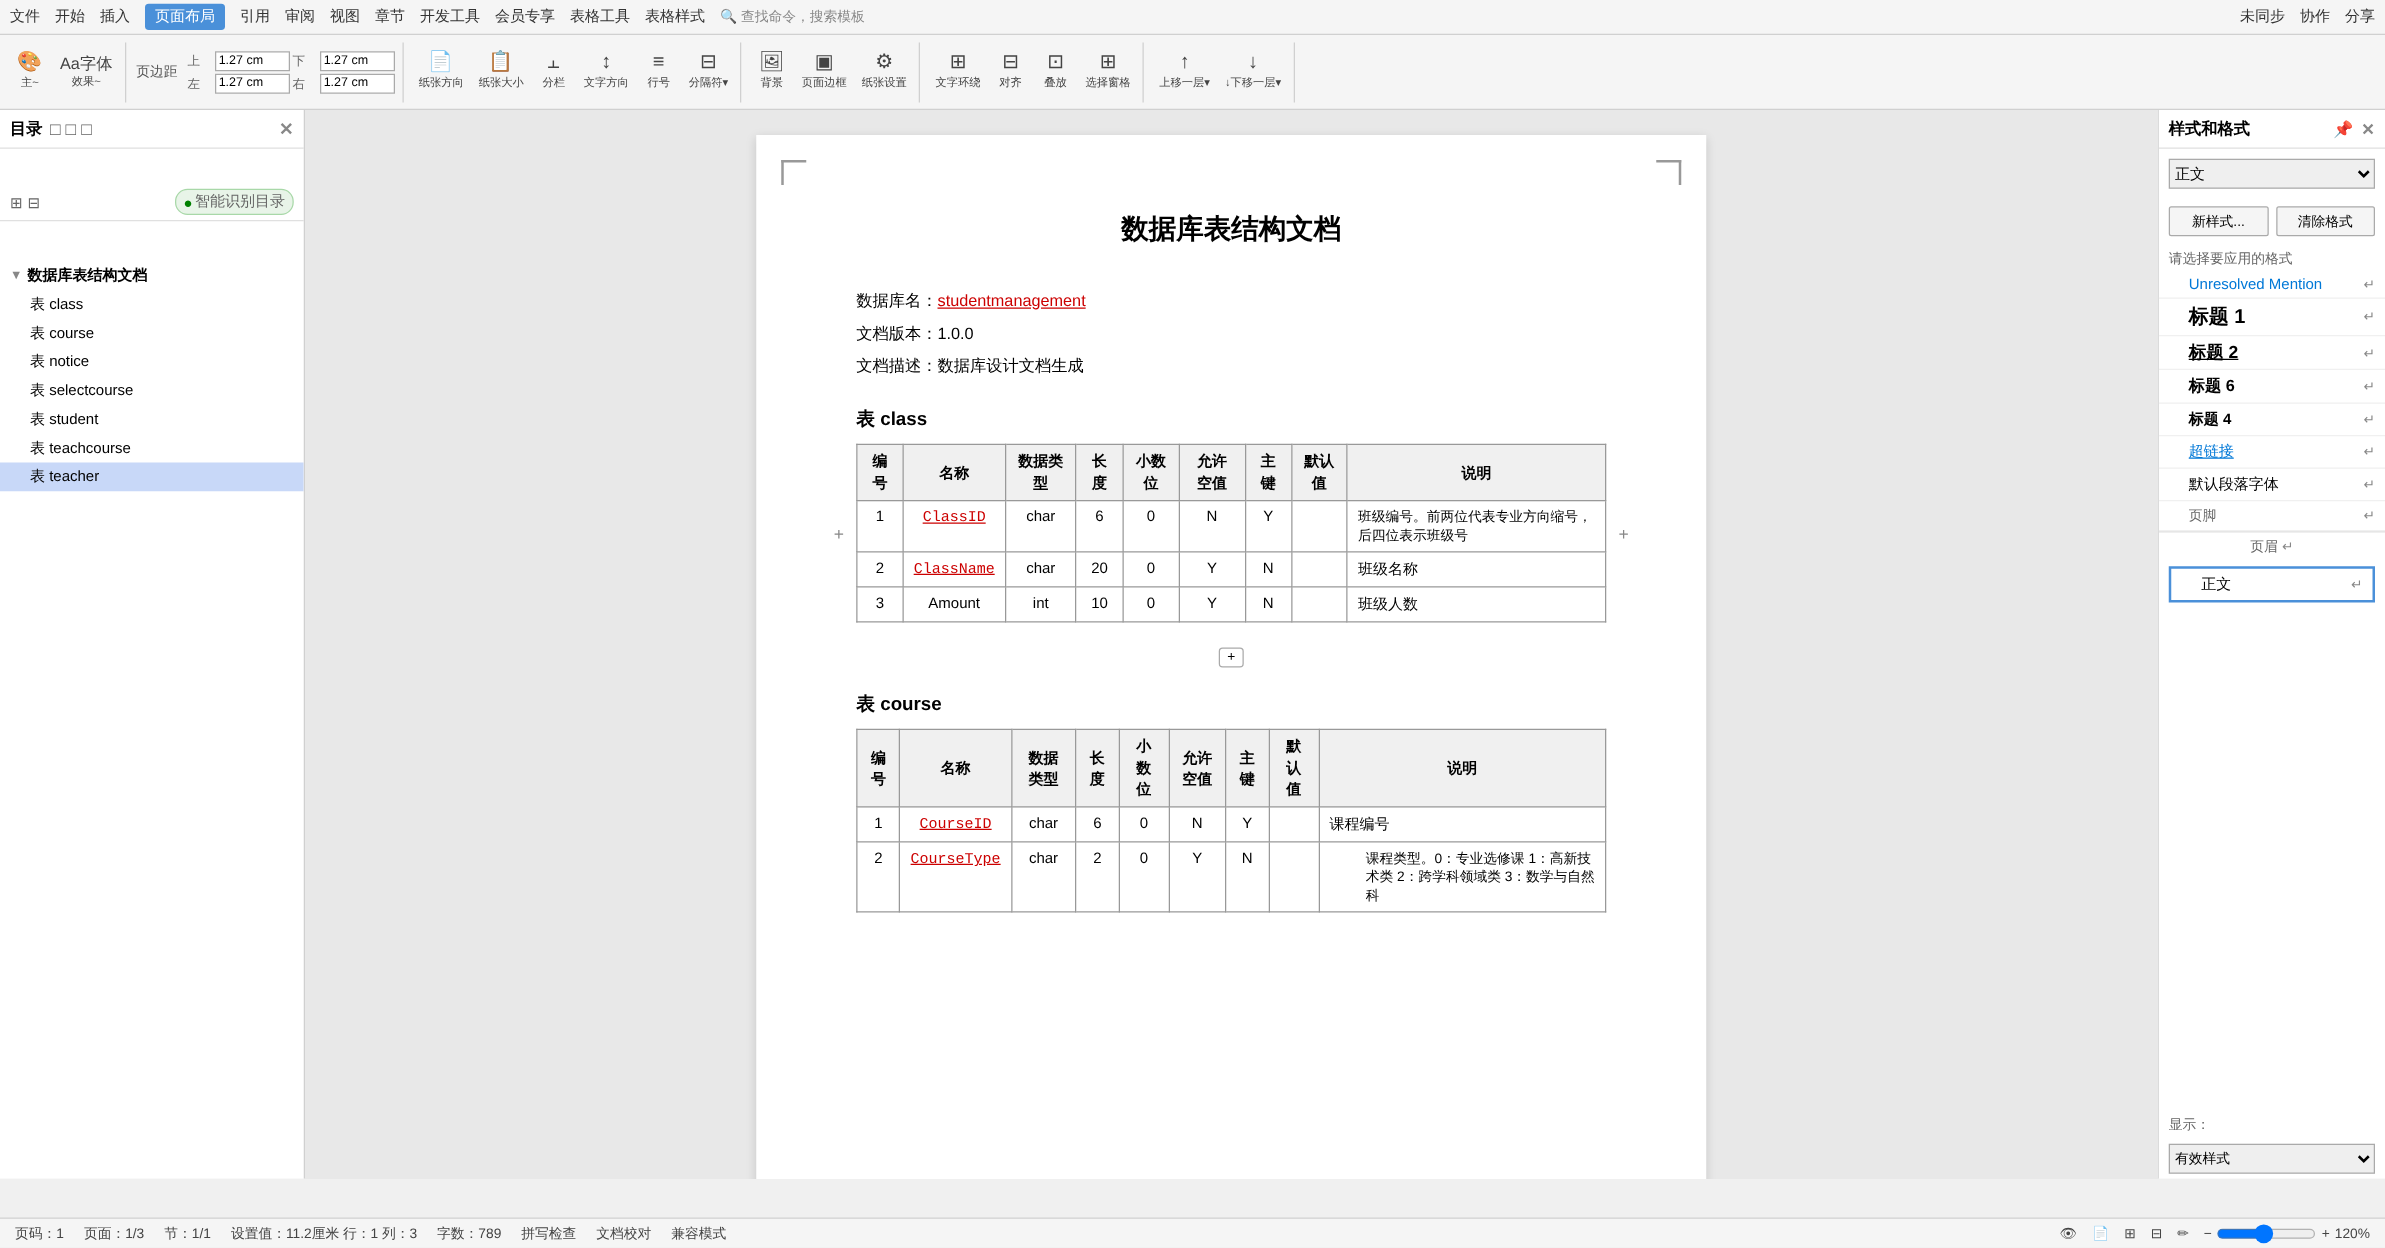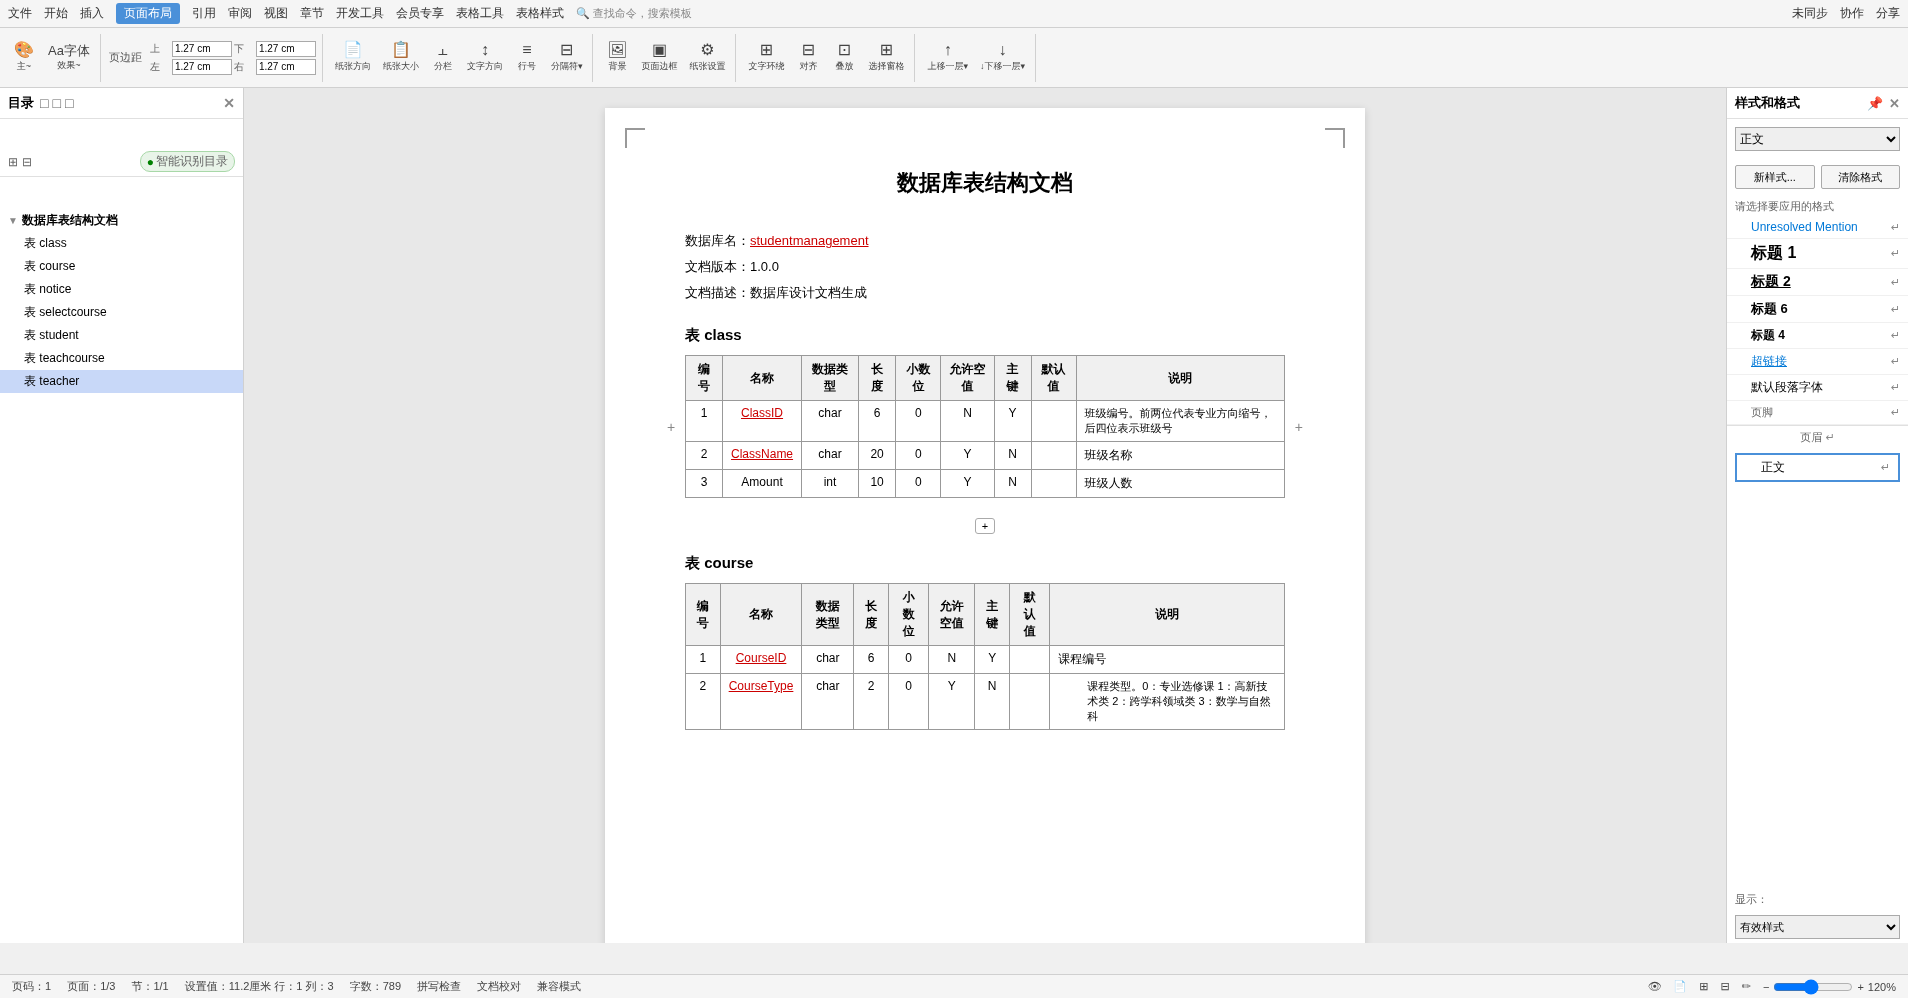--- a/index.html
+++ b/index.html
@@ -45,21 +45,21 @@
     .doc-area { flex: 1; overflow-y: auto; background: #e8e8e8; padding: 20px; display: flex; flex-direction: column; align-items: center; }
     .page { background: white; width: 760px; min-height: 900px; padding: 60px 80px; box-shadow: 0 2px 8px rgba(0,0,0,0.15); margin-bottom: 20px; position: relative; }
     .page-title { text-align: center; font-size: 22px; font-weight: bold; margin-bottom: 30px; font-family: 'SimHei', 'Microsoft YaHei', sans-serif; }
     .db-info { margin-bottom: 20px; font-size: 13px; line-height: 2; }
     .db-info .db-name { color: #cc0000; text-decoration: underline; }
     .section-title { font-size: 15px; font-weight: bold; margin: 20px 0 10px 0; }
     .data-table { width: 100%; border-collapse: collapse; font-size: 12px; margin-bottom: 20px; }
     .data-table th { background: #f0f0f0; border: 1px solid #999; padding: 5px 8px; text-align: center; font-weight: bold; }
     .data-table td { border: 1px solid #999; padding: 5px 8px; text-align: center; vertical-align: top; }
     .data-table td.left { text-align: left; }
-    .data-table td a { color: #cc0000; text-decoration: underline; }
+    .data-table td a { color: #cc0000; text-decoration: underline; font-family: Liberation Mono, monospace; }
     .table-add-row { display: flex; justify-content: center; margin-top: 4px; }
     .table-add-btn { background: none; border: 1px solid #aaa; border-radius: 3px; cursor: pointer; padding: 1px 6px; font-size: 11px; }
     .page-corner-tl { position: absolute; top: 20px; left: 20px; width: 20px; height: 20px; border-top: 2px solid #999; border-left: 2px solid #999; }
     .page-corner-tr { position: absolute; top: 20px; right: 20px; width: 20px; height: 20px; border-top: 2px solid #999; border-right: 2px solid #999; }
 
     
     .right-panel { width: 182px; background: white; border-left: 1px solid #d0d0d0; display: flex; flex-direction: column; flex-shrink: 0; }
     .right-panel-header { display: flex; align-items: center; justify-content: space-between; padding: 6px 8px; border-bottom: 1px solid #e0e0e0; font-size: 13px; font-weight: bold; }
     .right-panel-header-icons { display: flex; gap: 6px; color: #888; cursor: pointer; }
     .style-selector { margin: 8px; }

